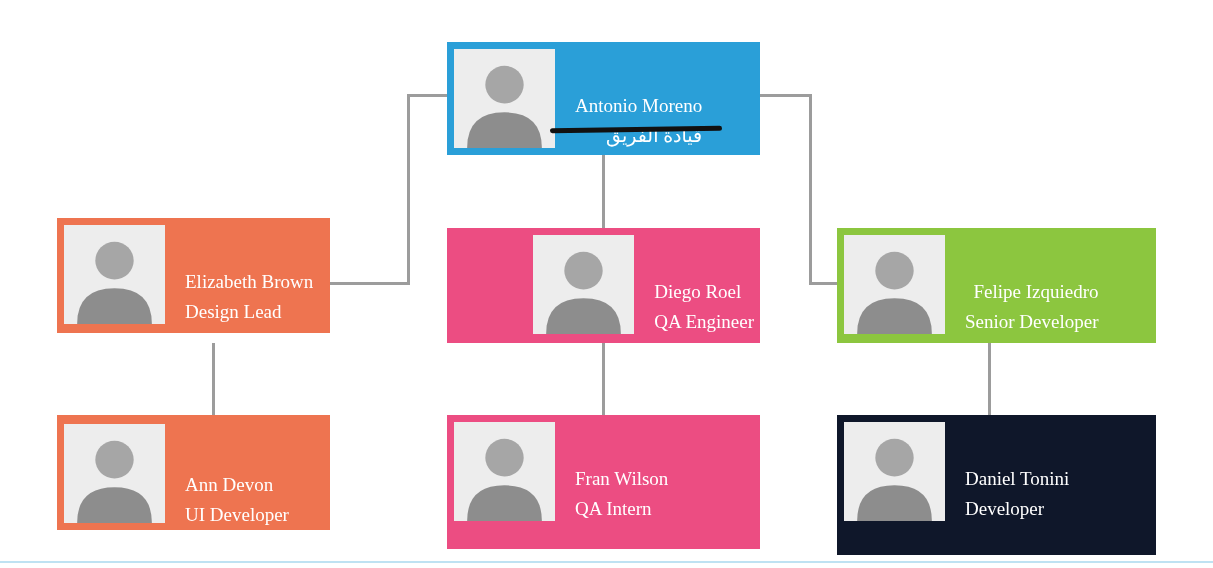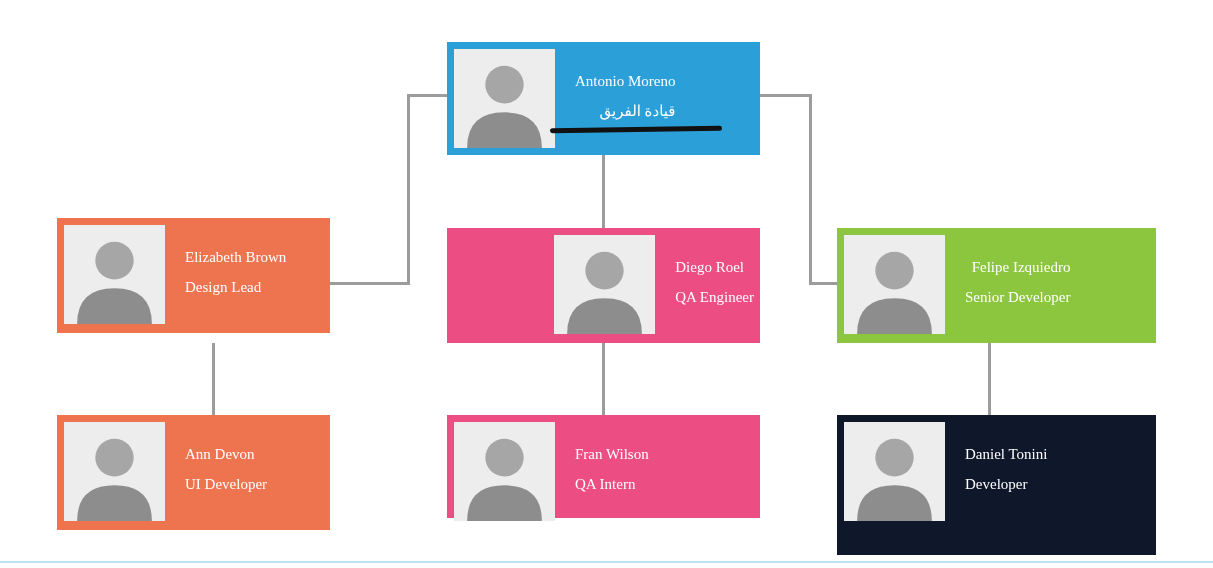--- a/index.html
+++ b/index.html
@@ -35,23 +35,24 @@
     background: #f0f0f0;
     overflow: hidden;
   }
   .photo svg {
     display: block;
     width: 100%;
     height: 100%;
   }
   .info {
     padding: 24px 6px 0 13px;
-    font-size: 15px;
+    font-size: 19px;
     line-height: 30px;
     white-space: nowrap;
+    margin-top: 25px;
   }
   .info .name,
   .info .title {
     display: block;
   }
   .ink-underline {
     position: absolute;
     left: 103px;
     top: 85px;
     width: 172px;
@@ -135,35 +136,35 @@
         <circle cx="50" cy="36" r="19" fill="#a6a6a6"></circle>
         <path d="M13 100 Q13 64 50 64 Q87 64 87 100 Z" fill="#8d8d8d"></path>
       </svg>
     </div>
     <div class="info">
       <span class="name">Felipe Izquiedro</span>
       <span class="title">Senior Developer</span>
     </div>
   </div>
 
-  <div class="org-card" style="left: 57px; top: 415px; width: 273px; height: 115px; background-color: rgb(238, 116, 80);">
+  <div class="org-card" style="left: 57px; top: 415px; width: 273px; height: 115px; background-color: rgb(238, 116, 80); align-items: flex-end;">
     <div class="photo">
       <svg viewBox="0 0 100 100" preserveAspectRatio="none">
         <rect width="100" height="100" fill="#ededed"></rect>
         <circle cx="50" cy="36" r="19" fill="#a6a6a6"></circle>
         <path d="M13 100 Q13 64 50 64 Q87 64 87 100 Z" fill="#8d8d8d"></path>
       </svg>
     </div>
     <div class="info">
       <span class="name">Ann Devon</span>
       <span class="title">UI Developer</span>
     </div>
   </div>
 
-  <div class="org-card" style="left: 447px; top: 415px; width: 313px; height: 103px; background-color: rgb(236, 77, 130);">
+  <div class="org-card" style="left: 447px; top: 415px; width: 313px; height: 134px; background-color: rgb(236, 77, 130);">
     <div class="photo">
       <svg viewBox="0 0 100 100" preserveAspectRatio="none">
         <rect width="100" height="100" fill="#ededed"></rect>
         <circle cx="50" cy="36" r="19" fill="#a6a6a6"></circle>
         <path d="M13 100 Q13 64 50 64 Q87 64 87 100 Z" fill="#8d8d8d"></path>
       </svg>
     </div>
     <div class="info">
       <span class="name">Fran Wilson</span>
       <span class="title">QA Intern</span>

